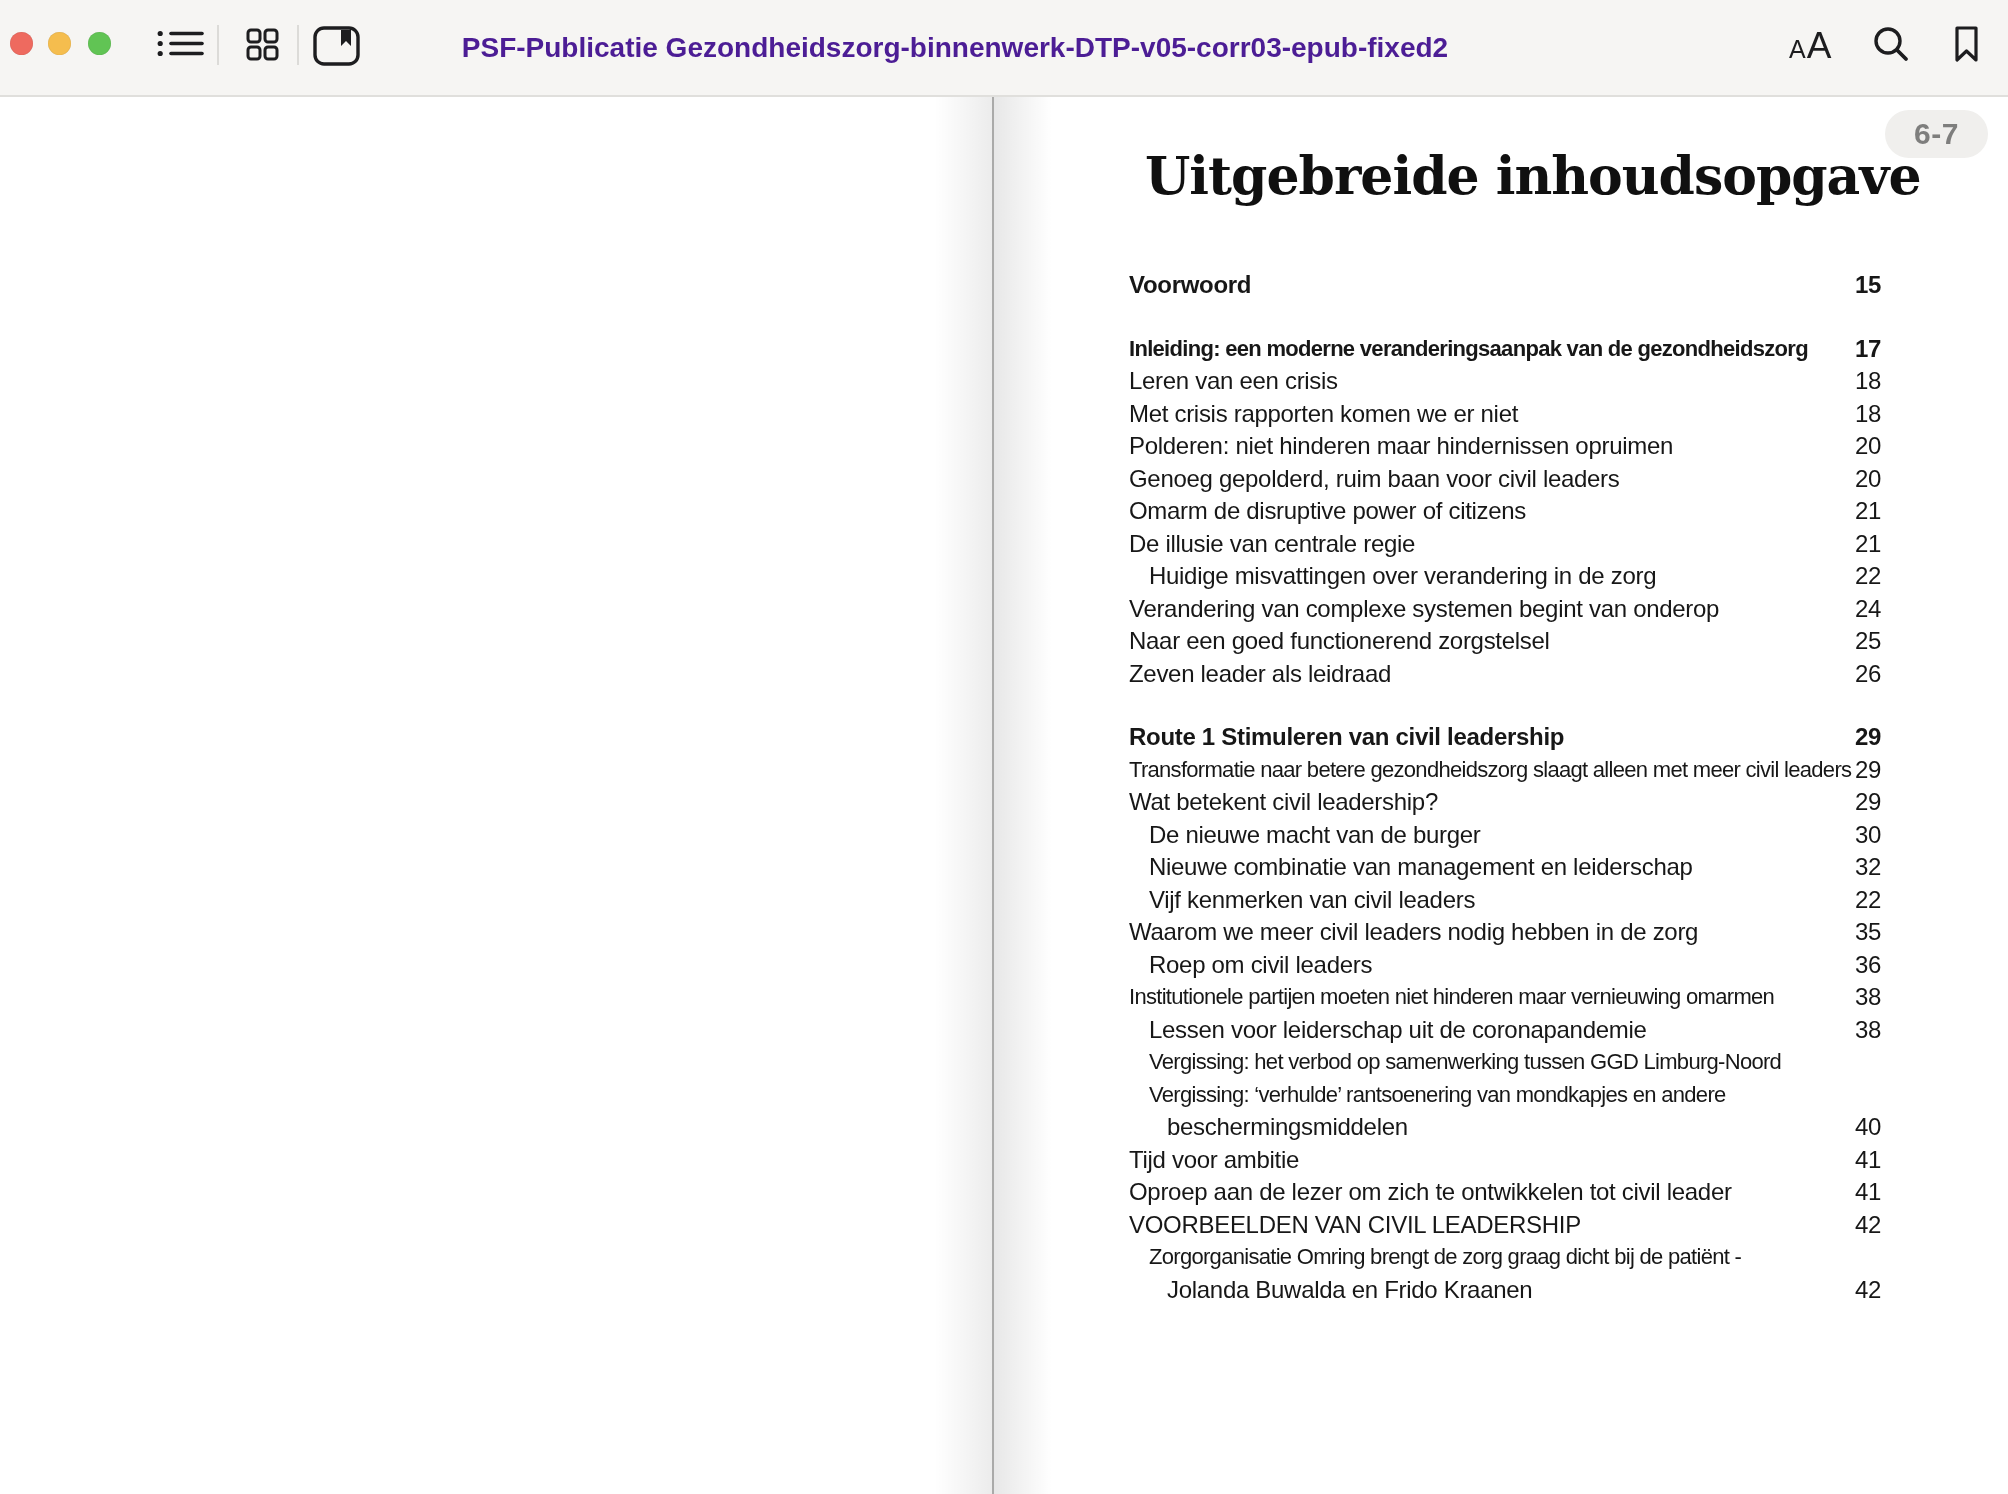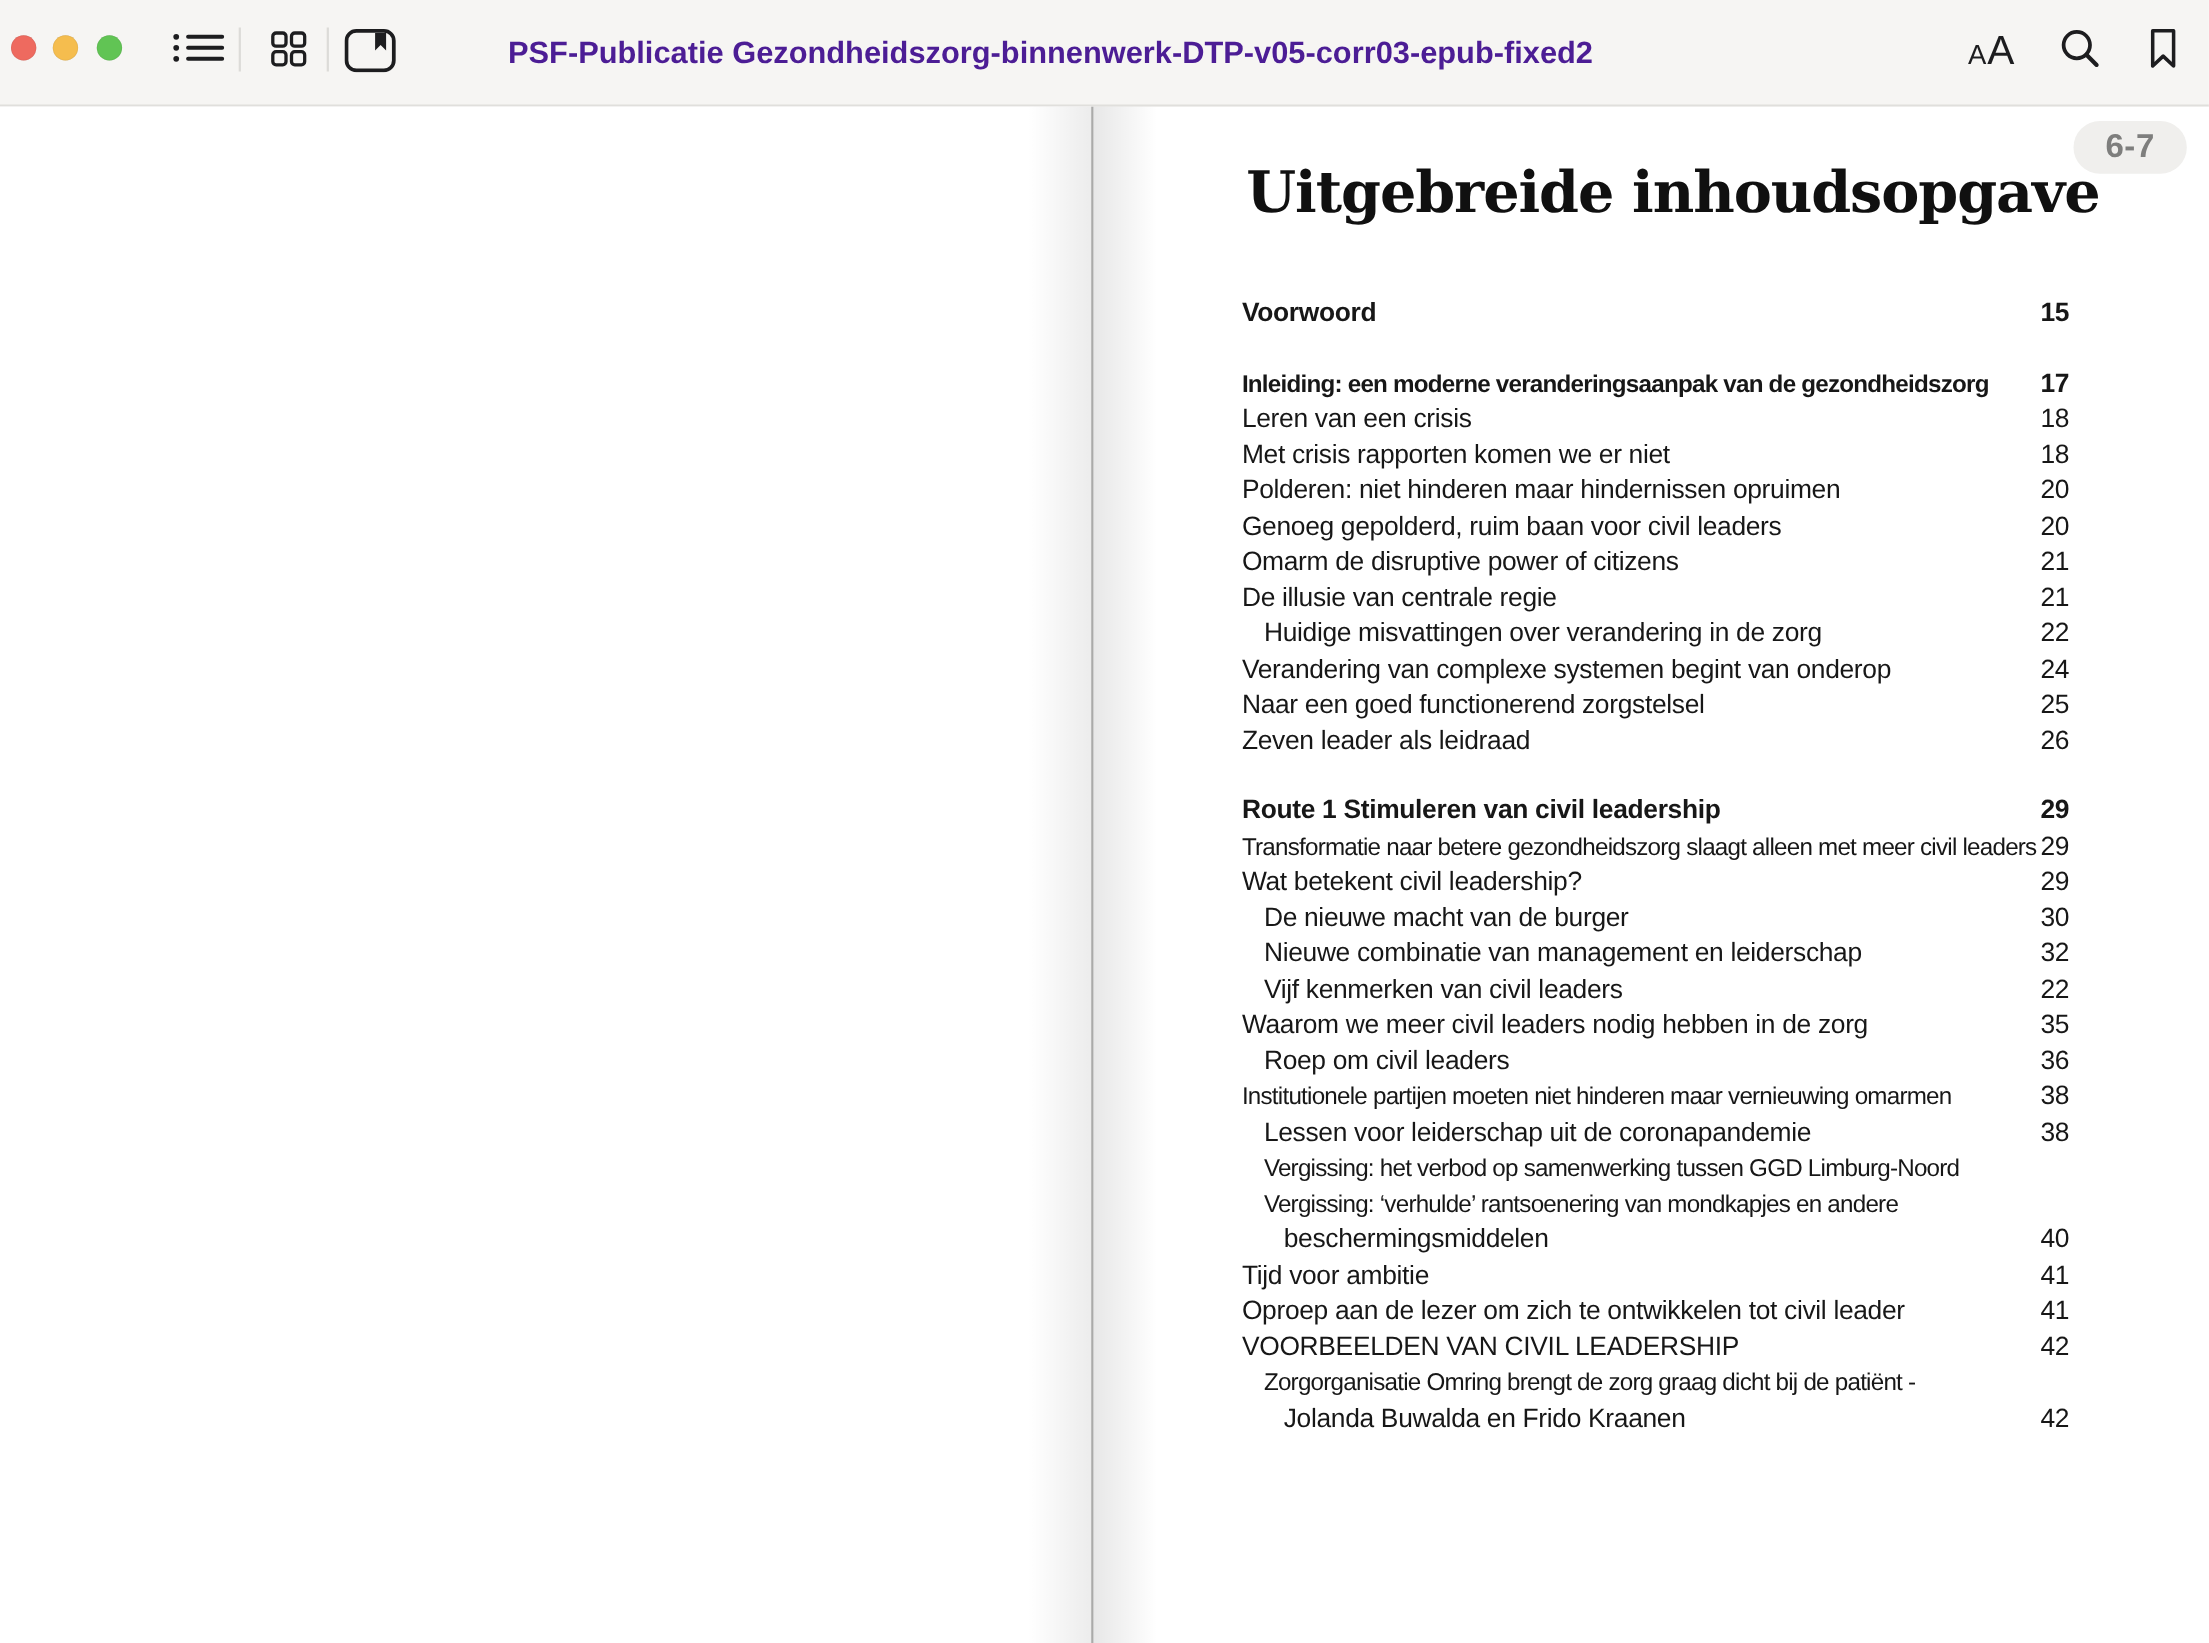--- a/index.html
+++ b/index.html
@@ -41,21 +41,21 @@
   
   .page-badge{
     position:absolute;top:13px;right:20px;width:103px;height:48px;
     background:#f0efed;border-radius:24px;
     color:#7e7e7d;font-size:30px;font-weight:600;
     display:flex;align-items:center;justify-content:center;letter-spacing:.5px;
   }
   
   .toc-wrap{position:absolute;left:135px;top:0;width:752px;}
   .toc-heading{
-    position:absolute;top:50px;left:4px;margin:0;white-space:nowrap;
+    position:absolute;top:50px;left:16px;margin:0;white-space:nowrap;
     font-family:"DejaVu Serif", serif;font-weight:bold;
     font-size:52px;line-height:58px;letter-spacing:-1px;color:#101010;
   }
   .toc-list{position:absolute;top:172px;left:0;width:752px;}
   .toc-section + .toc-section{margin-top:31px;}
   .toc-row{
     display:flex;align-items:center;
     font-size:24px;line-height:32.5px;color:#171717;letter-spacing:-0.3px;
   }
   .toc-row .toc-label{flex:1 1 auto;white-space:nowrap;overflow:hidden;}

